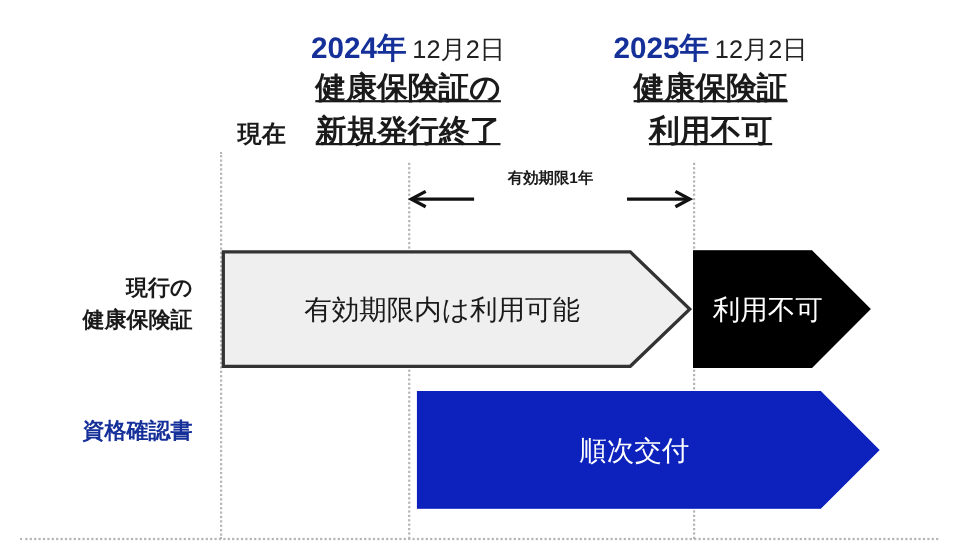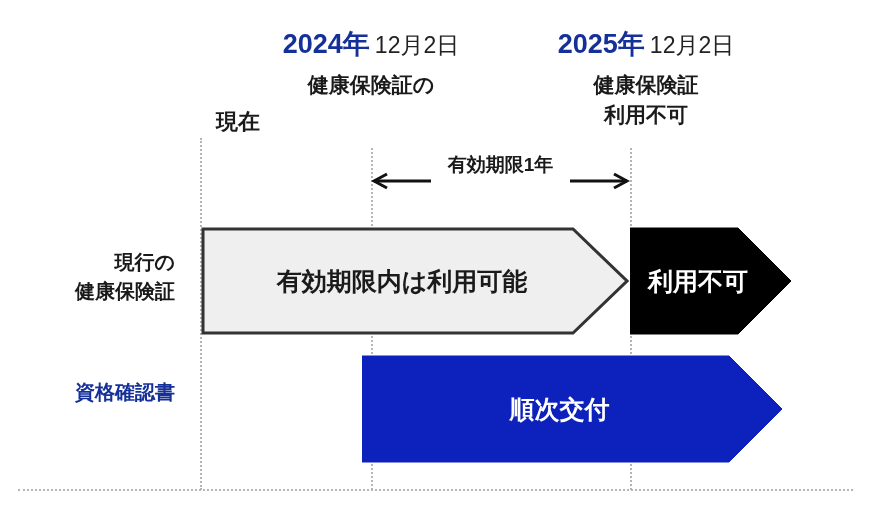--- a/index.html
+++ b/index.html
@@ -48,42 +48,42 @@
     color: #16309a;
     letter-spacing: 0px;
   }
   .milestone .md {
     font-size: 23px;
     font-weight: normal;
     color: #222222;
     margin-left: 5px;
   }
   .milestone .sub {
-    margin-top: 10px;
-    font-size: 21px;
+    font-size: 28px;
     font-weight: bold;
     color: #1a1a1a;
     line-height: 1.42;
+    text-decoration: underline;
   }
 
   .now-label {
     position: absolute;
     font-size: 22px;
     font-weight: bold;
     color: #1a1a1a;
     text-align: right;
     width: 120px;
     white-space: nowrap;
   }
 
   
   .span-note {
     position: absolute;
     text-align: center;
-    font-size: 19px;
+    font-size: 14px;
     font-weight: bold;
     color: #1a1a1a;
     line-height: 1.38;
     white-space: nowrap;
   }
   .span-arrow {
     position: absolute;
     height: 18px;
   }
 
@@ -107,21 +107,21 @@
   .bar-text {
     position: absolute;
     top: 0;
     left: 0;
     right: 0;
     bottom: 0;
     display: flex;
     align-items: center;
     justify-content: center;
     font-size: 25px;
-    font-weight: bold;
+    font-weight: normal;
     white-space: nowrap;
     pointer-events: none;
     border-radius: 11px;
   }
   .bar-text.dark  { color: #1a1a1a; }
   .bar-text.light { color: #ffffff; }
   .bar-text.offset-left { justify-content: center; padding-right: 26px; }
 </style>
 </head>
 <body>
@@ -136,20 +136,21 @@
   <div class="now-label" style="left:140px; top:107px;">
     <span>現在</span>
   </div>
 
   <div class="milestone" style="left:241px; top:30px;">
     <div class="date-line">
       <span class="year">2024年</span><span class="md">12月2日</span>
     </div>
     <div class="sub">
       <div>健康保険証の</div>
+      <div>新規発行終了</div>
     </div>
   </div>
 
   <div class="milestone" style="left:516px; top:30px;">
     <div class="date-line">
       <span class="year">2025年</span><span class="md">12月2日</span>
     </div>
     <div class="sub">
       <div>健康保険証</div>
       <div>利用不可</div>
@@ -186,20 +187,20 @@
     <div class="bar-text dark offset-left">有効期限内は利用可能</div>
   </div>
 
   <div class="bar" style="left:630px; top:227px; width:162px; height:108px;">
     <svg width="162" height="108" viewBox="0 0 162 108">
       <polygon points="0,1 108,1 161,54 108,107 0,107" fill="#000000" stroke="#000000" stroke-width="1" stroke-linejoin="miter"></polygon>
     </svg>
     <div class="bar-text light offset-left">利用不可</div>
   </div>
 
-  <div class="bar" style="left:362px; top:355px; width:421px; height:108px;">
+  <div class="bar" style="left:379px; top:355px; width:421px; height:108px;">
     <svg width="421" height="108" viewBox="0 0 421 108">
       <polygon points="0,1 367,1 420,54 367,107 0,107" fill="#0d22bc" stroke="#0d22bc" stroke-width="1" stroke-linejoin="miter"></polygon>
     </svg>
     <div class="bar-text light offset-left">順次交付</div>
   </div>
 
 </div>
 
 </body></html>

